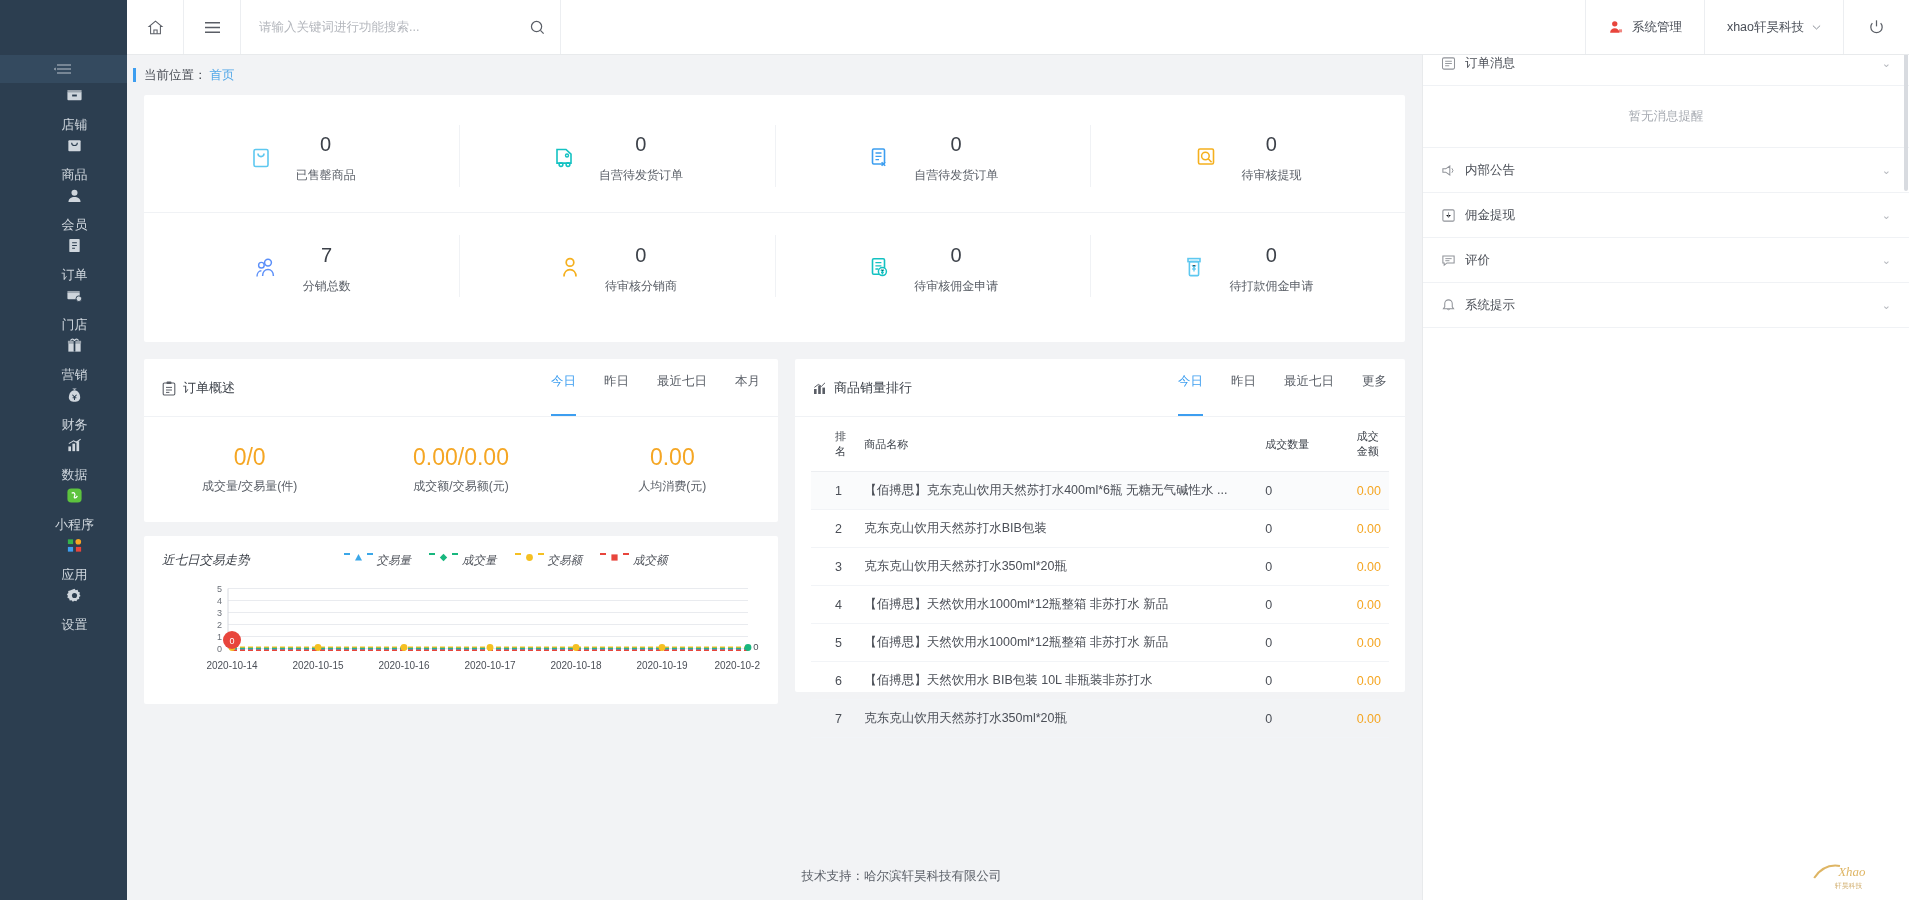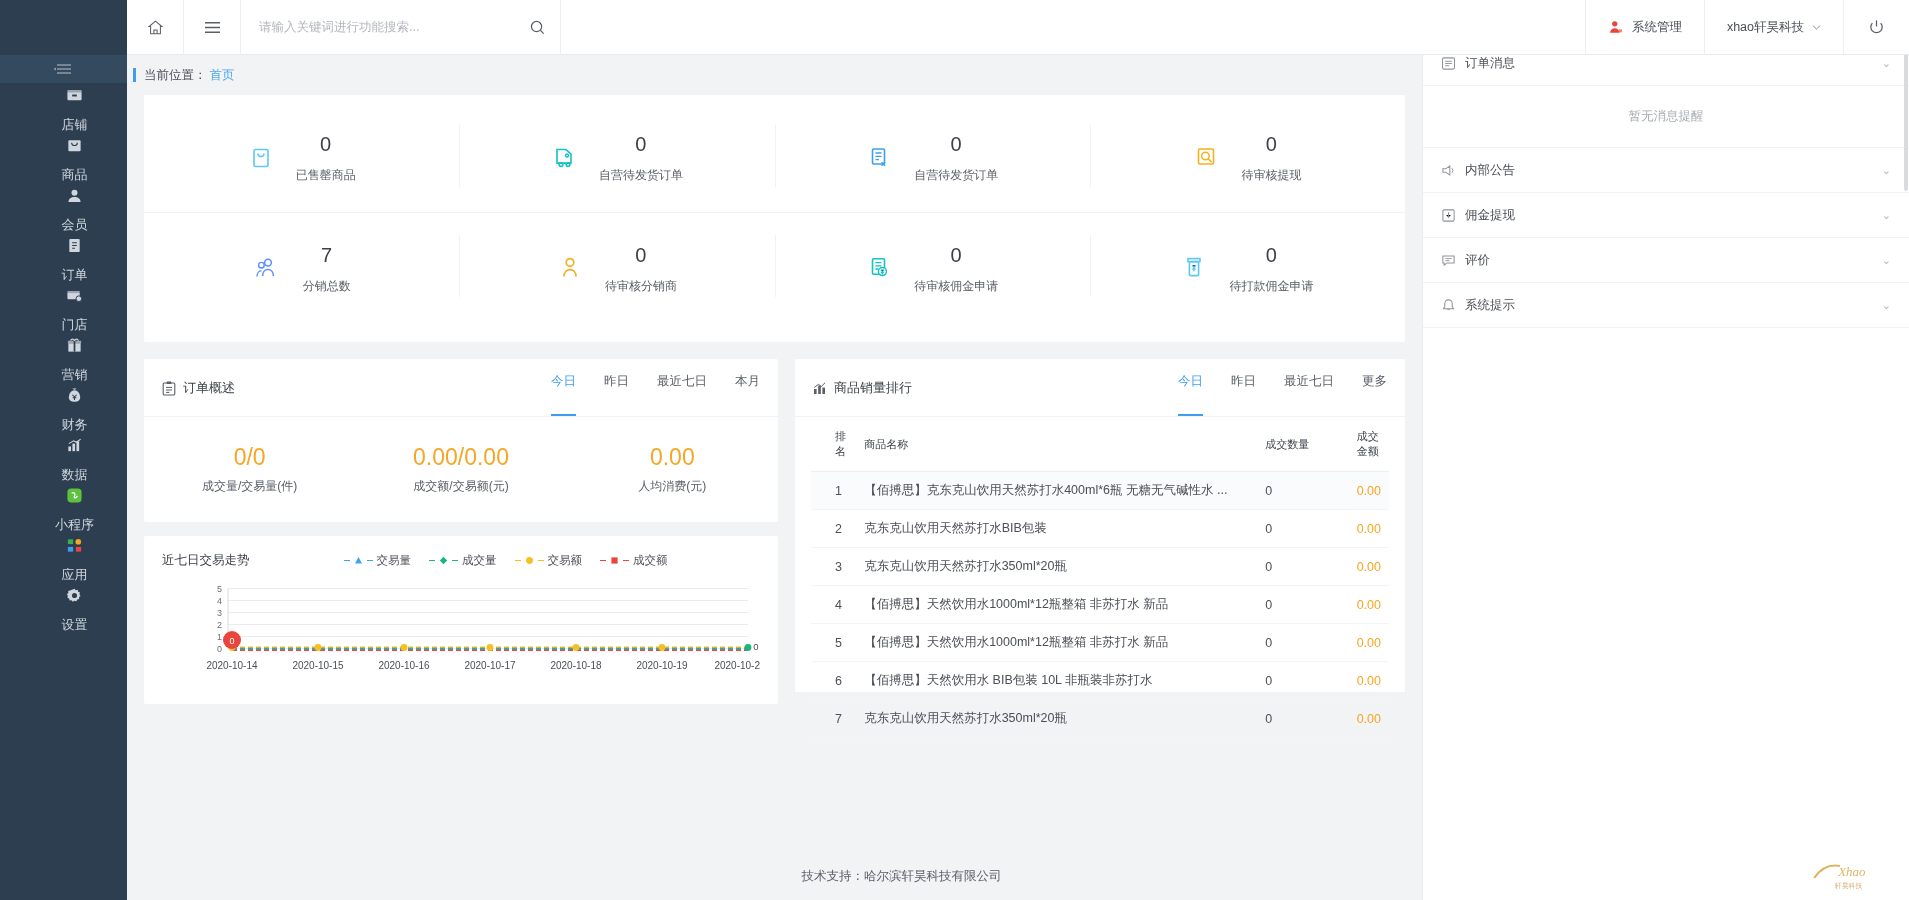--- a/index.html
+++ b/index.html
@@ -118,24 +118,24 @@
     padding-bottom: 24px; margin-bottom: -13px; border-bottom: 2px solid transparent;
   }
   .tab.active { color: #3d9ef0; border-bottom-color: #3d9ef0; }
   .ov-body { display: flex; height: 105px; align-items: center; }
   .ov-cell { flex: 1; text-align: center; }
   .ov-num { font-size: 23px; color: #f5a623; line-height: 1.2; }
   .ov-lbl { font-size: 12px; color: #5b6068; margin-top: 7px; }
 
   
   .chart-card { width: 634px; height: 168px; margin-top: 14px; padding: 16px 18px; }
-  .chart-top { display: flex; align-items: center; }
+  .chart-top { display: flex; align-items: center; font-style: italic; }
   .chart-title { font-size: 12.5px; color: #3c4149; }
   .legend { display: flex; gap: 18px; margin-left: 94px; }
-  .lg { display: flex; align-items: center; gap: 4px; font-size: 11.5px; color: #4b4f57; }
+  .lg { display: flex; align-items: flex-start; gap: 4px; font-size: 11.5px; color: #4b4f57; }
   .lg .dash { width: 6px; height: 1.5px; display: block; }
   .chart-wrap { margin-top: 8px; }
 
   
   .rank { flex: 1; height: 333px; }
   .rk-table { width: 100%; border-collapse: collapse; }
   .rk-table th {
     font-size: 11px; color: #3c4149; font-weight: normal; text-align: left;
     padding: 12px 8px; border-bottom: 1px solid #eceef1;
   }

